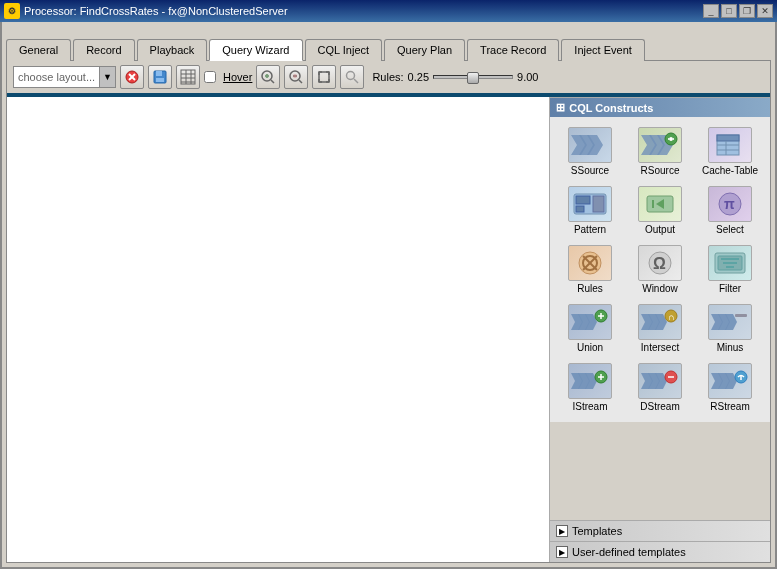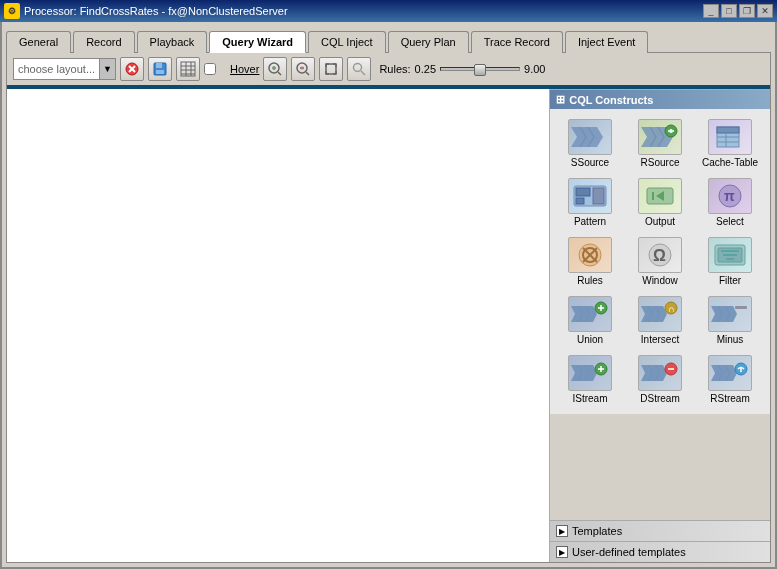--- a/index.html
+++ b/index.html
@@ -59,42 +59,42 @@
       border: 2px solid #888;
       border-top: none;
       height: calc(569px - 22px);
       display: flex;
       flex-direction: column;
     }
 
     
     .tab-bar {
       display: flex;
-      padding: 8px 4px 0 4px;
+      padding: 16px 4px 0 4px;
       background: #d4d0c8;
       gap: 2px;
     }
     .tab {
       padding: 4px 12px;
       background: #d4d0c8;
       border: 1px solid #888;
       border-bottom: none;
       cursor: pointer;
       font-size: 11px;
       color: #000;
       position: relative;
       top: 1px;
       border-radius: 3px 3px 0 0;
       white-space: nowrap;
     }
     .tab.active {
       background: #fff;
       border-bottom: 1px solid #fff;
       z-index: 2;
-      font-weight: bold;
+      font-weight: normal;
     }
 
     
     .content-area {
       background: #fff;
       border: 1px solid #888;
       margin: 0 4px 4px 4px;
       flex: 1;
       display: flex;
       flex-direction: column;
@@ -145,21 +145,21 @@
       cursor: pointer;
       display: flex;
       align-items: center;
       justify-content: center;
       font-size: 12px;
     }
 
     .hover-checkbox {
       display: flex;
       align-items: flex-start;
-      gap: 14px;
+      gap: 7px;
       font-size: 11px;
       text-decoration: underline;
     }
     .hover-checkbox input {
       width: 12px;
       height: 12px;
     }
 
     .zoom-area {
       display: flex;

